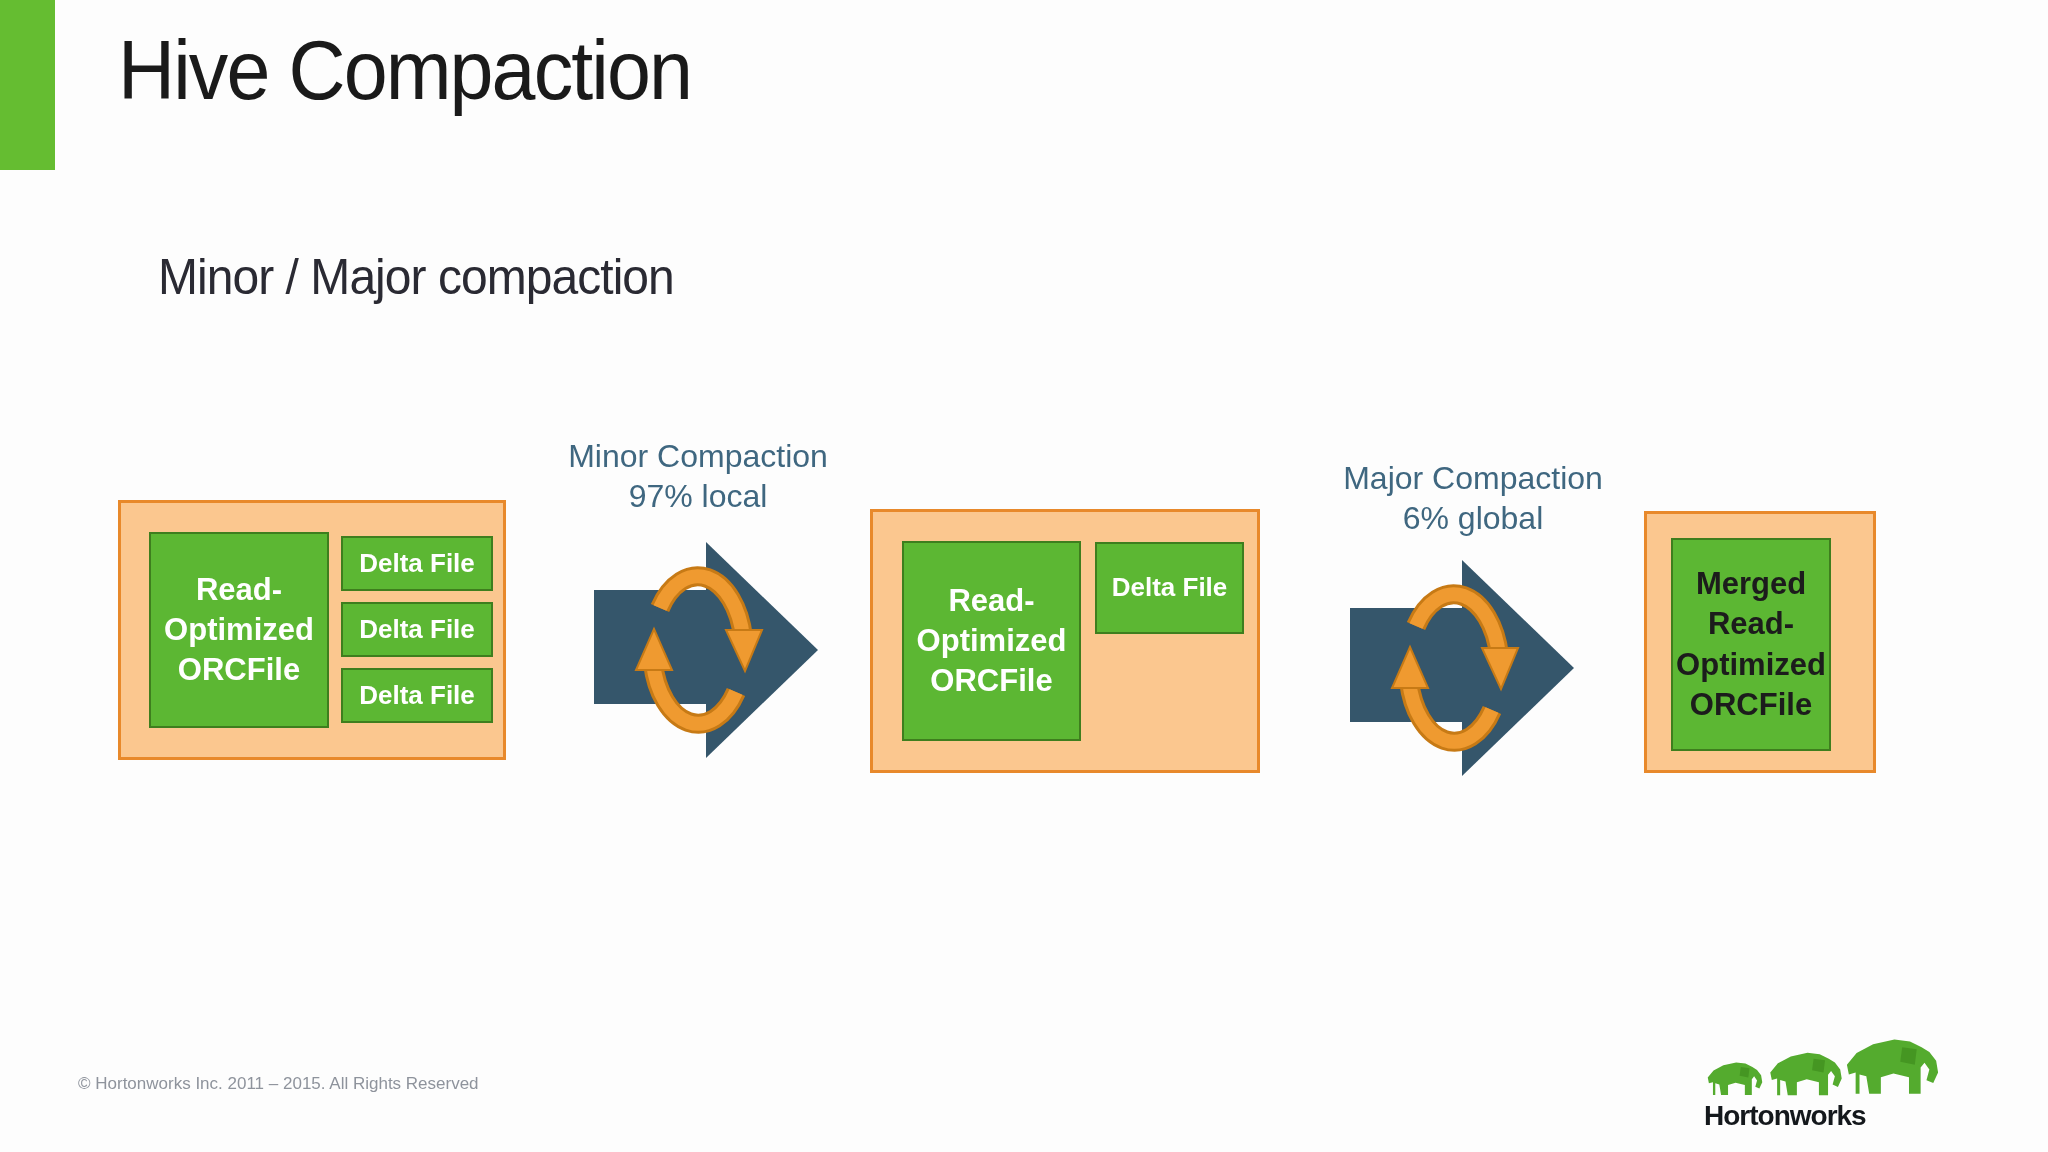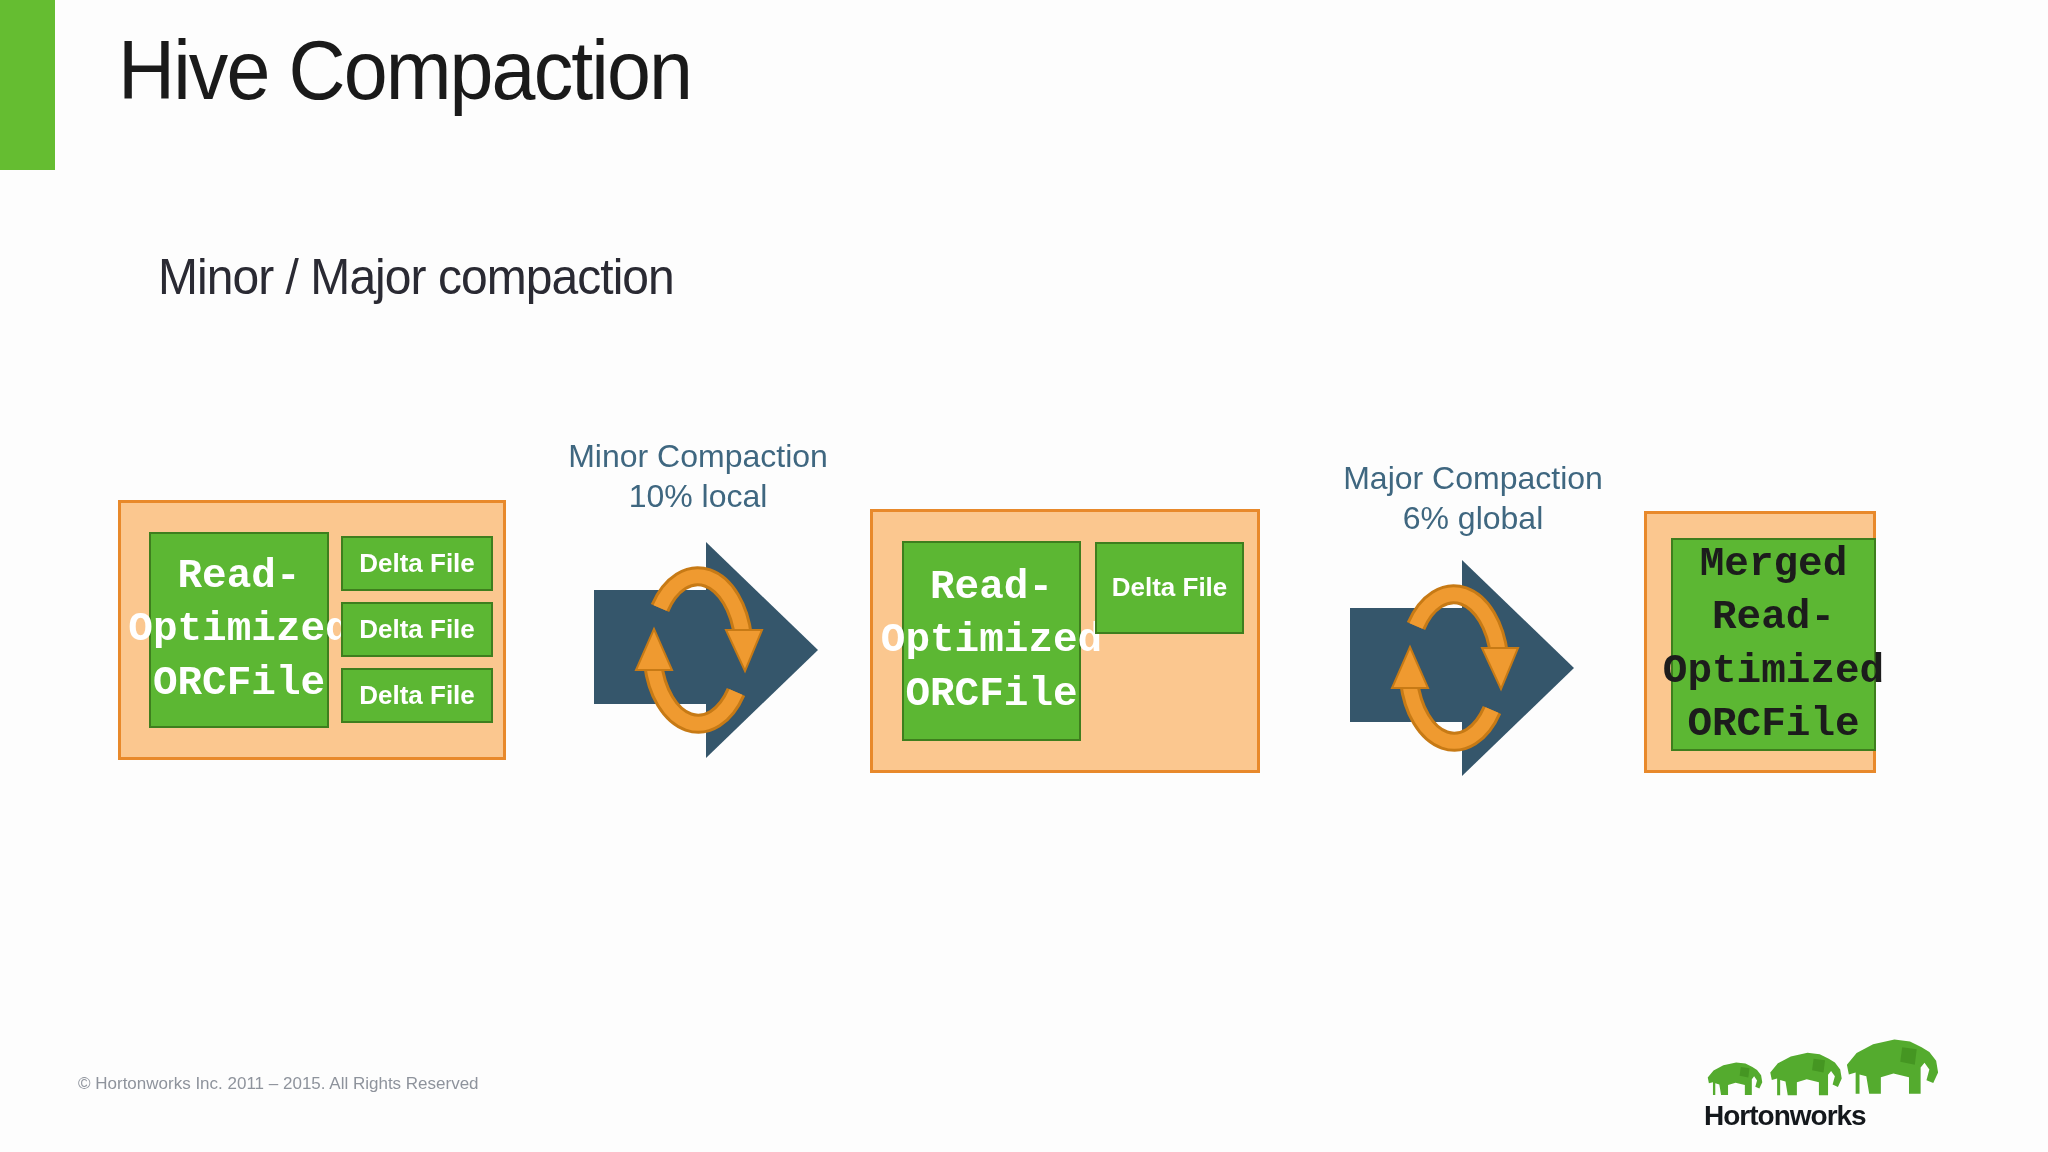--- a/index.html
+++ b/index.html
@@ -52,33 +52,33 @@
     position: absolute;
     background: #5cb733;
     border: 2px solid #3e7e1e;
     box-sizing: border-box;
     display: flex; align-items: center; justify-content: center;
     text-align: center;
     font-weight: 700;
     color: #ffffff;
     line-height: 1.3;
   }
-  .orc-box   { font-size: 41px; font-family: Liberation Mono, monospace; }
+  .orc-box   { font-size: 31px; }
   .delta-box { font-size: 26px; }
   .dark-text { color: #1c1c1c; }
 
   .src-orc   { left: 28px;  top: 29px; width: 180px; height: 196px; }
   .src-d1    { left: 220px; top: 33px;  width: 152px; height: 55px; }
   .src-d2    { left: 220px; top: 99px;  width: 152px; height: 55px; }
   .src-d3    { left: 220px; top: 165px; width: 152px; height: 55px; }
 
   .mid-orc   { left: 29px;  top: 29px; width: 179px; height: 200px; }
   .mid-d1    { left: 222px; top: 30px; width: 149px; height: 92px; }
 
-  .res-orc   { left: 24px;  top: 24px; width: 205px; height: 213px; }
+  .res-orc   { left: 24px;  top: 24px; width: 160px; height: 213px; }
 
   .step-label {
     position: absolute;
     width: 330px;
     text-align: center;
     font-size: 32px; font-weight: 400;
     color: #3f6780;
     line-height: 1.26;
     white-space: nowrap;
   }
@@ -122,21 +122,21 @@
     <div class="green-box orc-box src-orc">
       <span>Read-Optimized ORCFile</span>
     </div>
     <div class="green-box delta-box src-d1">Delta File</div>
     <div class="green-box delta-box src-d2">Delta File</div>
     <div class="green-box delta-box src-d3">Delta File</div>
   </div>
 
   <div class="step-label label-minor">
     <div>Minor Compaction</div>
-    <div>10% local</div>
+    <div>97% local</div>
   </div>
   <svg class="step-arrow arrow-minor" width="230" height="220" viewBox="0 0 230 220">
     <g>
       <rect x="2" y="50" width="113" height="114" fill="#35566b"></rect>
       <polygon points="114,2 226,110 114,218" fill="#35566b"></polygon>
     </g>
     <g>
       <path d="M 68,68 A 46 74 0 0 1 151,97" fill="none" stroke="#c77a15" stroke-width="20"></path>
       <path d="M 68,68 A 46 74 0 0 1 151,97" fill="none" stroke="#ef9a30" stroke-width="14"></path>
       <polygon points="134,90 170,90 153,131" fill="#ef9a30" stroke="#c77a15" stroke-width="2"></polygon>

